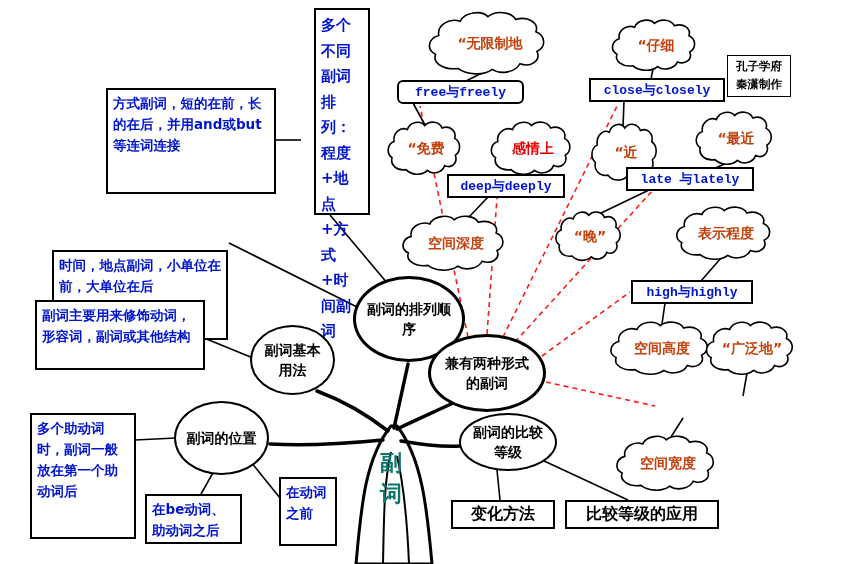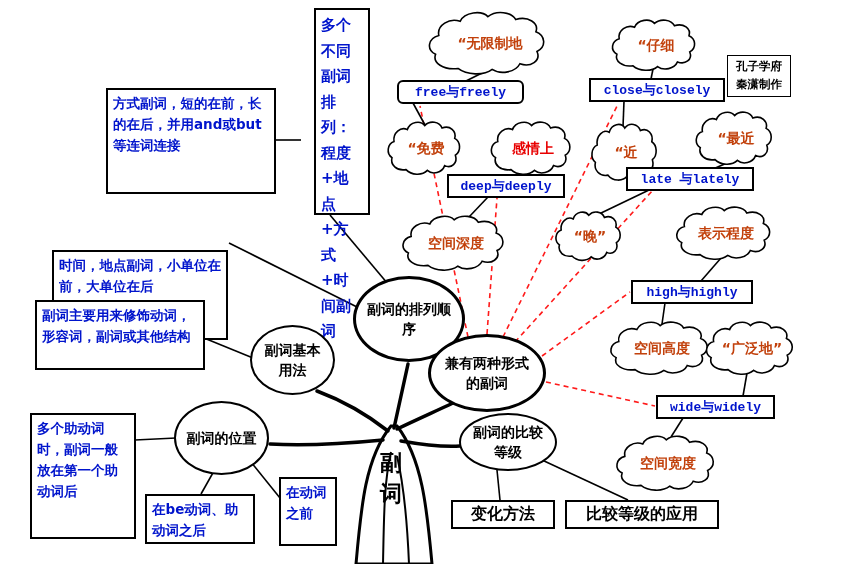--- a/index.html
+++ b/index.html
@@ -30,21 +30,21 @@
   }
   .thick { border-width:3px; }
   .cloud-label {
     position:absolute; color:#c2410c; font-weight:bold; font-size:14px;
     display:flex; align-items:center; justify-content:center; text-align:center;
     z-index:2; line-height:1.3;
   }
   .red-text { color:#e80000; }
   .root-label {
     position:absolute; left:375px; top:448px; width:32px;
-    color:#000000; font-weight:bold; font-size:22px; line-height:1.4;
+    color:#0f766e; font-weight:bold; font-size:22px; line-height:1.4;
     text-align:center; word-break:break-all; z-index:3;
   }
   .watermark {
     position:absolute; left:727px; top:55px; width:64px;
     border:1.5px solid #000; background:#fff; color:#000; font-weight:bold;
     font-size:11.5px; line-height:1.55; text-align:center; padding:2px 1px; z-index:2;
   }
 </style>
 </head>
 <body>
@@ -122,34 +122,33 @@
   <div class="box tallbox" style="left:300px; top:8px; width:56px; height:207px;">多个不同副词排列：程度+地点+方式+时间副词</div>
 
   <div class="box" style="left:106px; top:88px; width:170px; height:106px;">方式副词，短的在前，长的在后，并用and或but等连词连接</div>
 
   <div class="box" style="left:52px; top:206px; width:176px; height:90px;margin-top:44px;">时间，地点副词，小单位在前，大单位在后</div>
 
   <div class="box" style="left:35px; top:300px; width:170px; height:70px;">副词主要用来修饰动词，形容词，副词或其他结构</div>
 
   <div class="box" style="left:30px; top:413px; width:106px; height:126px;">多个助动词时，副词一般放在第一个助动词后</div>
 
-  <div class="box" style="left:145px; top:494px; width:110px; height:50px;">在be动词、助动词之后</div>
+  <div class="box" style="left:145px; top:494px; width:97px; height:50px;">在be动词、助动词之后</div>
 
   <div class="box" style="left:279px; top:477px; width:58px; height:69px;">在动词之前</div>
 
   <div class="box blackbox" style="left:451px; top:500px; width:104px; height:29px;">变化方法</div>
 
   <div class="box blackbox" style="left:565px; top:500px; width:154px; height:29px;">比较等级的应用</div>
 
   <div class="pairbox" style="left:397px; top:80px; width:127px; height:24px;border-radius:6px;">free与freely</div>
   <div class="pairbox" style="left:589px; top:78px; width:136px; height:24px;">close与closely</div>
   <div class="pairbox" style="left:447px; top:174px; width:118px; height:24px;">deep与deeply</div>
   <div class="pairbox" style="left:626px; top:167px; width:128px; height:24px;">late 与lately</div>
   <div class="pairbox" style="left:631px; top:280px; width:122px; height:24px;">high与highly</div>
-  <div class="pairbox" style="left:656px; top:395px; width:119px; height:24px;">wide与widely</div>
 
   <div class="ellipse thick" style="left:353px; top:276px; width:112px; height:86px;">副词的排列顺序</div>
   <div class="ellipse" style="left:250px; top:325px; width:85px; height:70px;">副词基本用法</div>
   <div class="ellipse" style="left:174px; top:401px; width:95px; height:74px;">副词的位置</div>
   <div class="ellipse thick" style="left:428px; top:334px; width:118px; height:78px;">兼有两种形式的副词</div>
   <div class="ellipse" style="left:459px; top:413px; width:98px; height:58px;">副词的比较等级</div>
 
   <div class="cloud-label" style="left:426px; top:10px; width:128px; height:66px;">“无限制地</div>
   <div class="cloud-label" style="left:610px; top:18px; width:92px; height:54px;">“仔细</div>
   <div class="cloud-label" style="left:386px; top:120px; width:80px; height:56px;">“免费</div>

